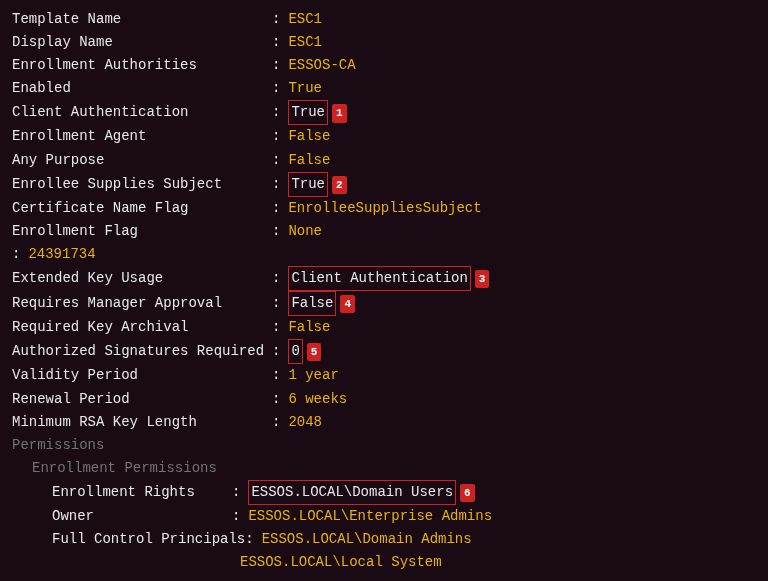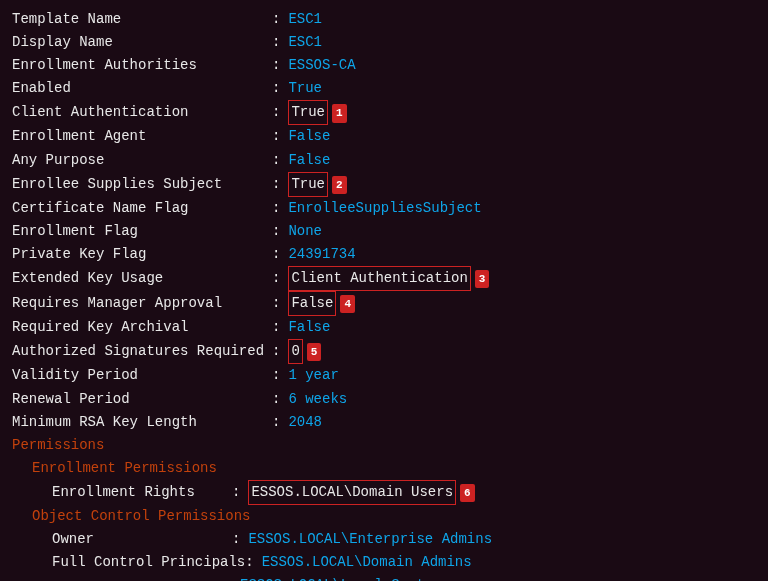--- a/index.html
+++ b/index.html
@@ -21,42 +21,42 @@
     }
     .label {
       color: #e8e8e8;
       min-width: 260px;
     }
     .colon {
       color: #e8e8e8;
       margin-right: 8px;
     }
     .value {
-      color: #0ea5e9;
+      color: #eab308;
     }
     .highlighted {
       border: 1.5px solid #cc2222;
       padding: 0 2px;
       color: #e8e8e8;
     }
     .badge {
       display: inline-block;
       background-color: #cc2222;
       color: #ffffff;
       font-size: 11px;
       font-weight: bold;
       padding: 0px 4px;
       margin-left: 4px;
       border-radius: 2px;
       vertical-align: middle;
     }
     .indent1 { padding-left: 20px; align-items: flex-end; }
     .indent2 { padding-left: 40px; }
     .section-label {
-      color: #c2410c;
+      color: #737373;
     }
   </style>
 </head>
 <body>
 
 <div>
 
   <div id="main-rows">
       <div class="line">
         <span class="label">Template Name</span>
@@ -104,21 +104,20 @@
         <span class="label">Certificate Name Flag</span>
         <span class="colon">: </span>
         <span class="value">EnrolleeSuppliesSubject</span>
       </div>
       <div class="line">
         <span class="label">Enrollment Flag</span>
         <span class="colon">: </span>
         <span class="value">None</span>
       </div>
       <div class="line">
-        <span class="label">Private Key Flag</span>
         <span class="colon">: </span>
         <span class="value">24391734</span>
       </div>
       <div class="line">
         <span class="label">Extended Key Usage</span>
         <span class="colon">: </span>
         <span class="highlighted">Client Authentication</span>
         <span class="badge">3</span>
       </div>
       <div class="line">
@@ -163,23 +162,20 @@
     <span class="label section-label">Enrollment Permissions</span>
   </div>
 
   <div class="line indent2">
     <span class="label" style="min-width:180px;font-family:Liberation Mono, monospace;">Enrollment Rights</span>
     <span class="colon">:</span>
     <span class="highlighted">ESSOS.LOCAL\Domain Users</span>
     <span class="badge">6</span>
   </div>
 
-  <div class="line indent1">
-    <span class="label section-label">Object Control Permissions</span>
-  </div>
 
   <div class="line indent2">
     <span class="label" style="min-width:180px;">Owner</span>
     <span class="colon">:</span>
     <span class="value">ESSOS.LOCAL\Enterprise Admins</span>
   </div>
 
   <div class="line indent2">
     <span class="label" style="min-width:180px;">Full Control Principals</span>
     <span class="colon">:</span>

